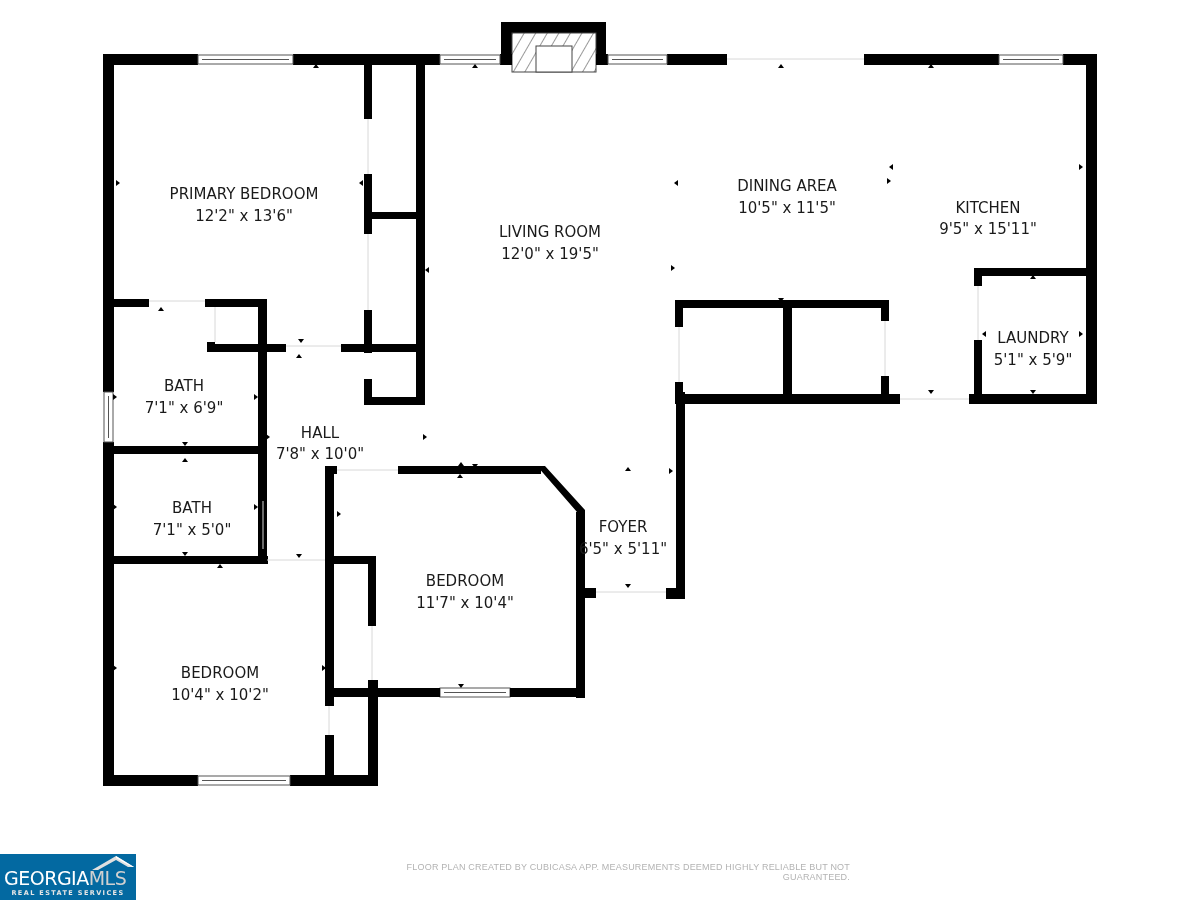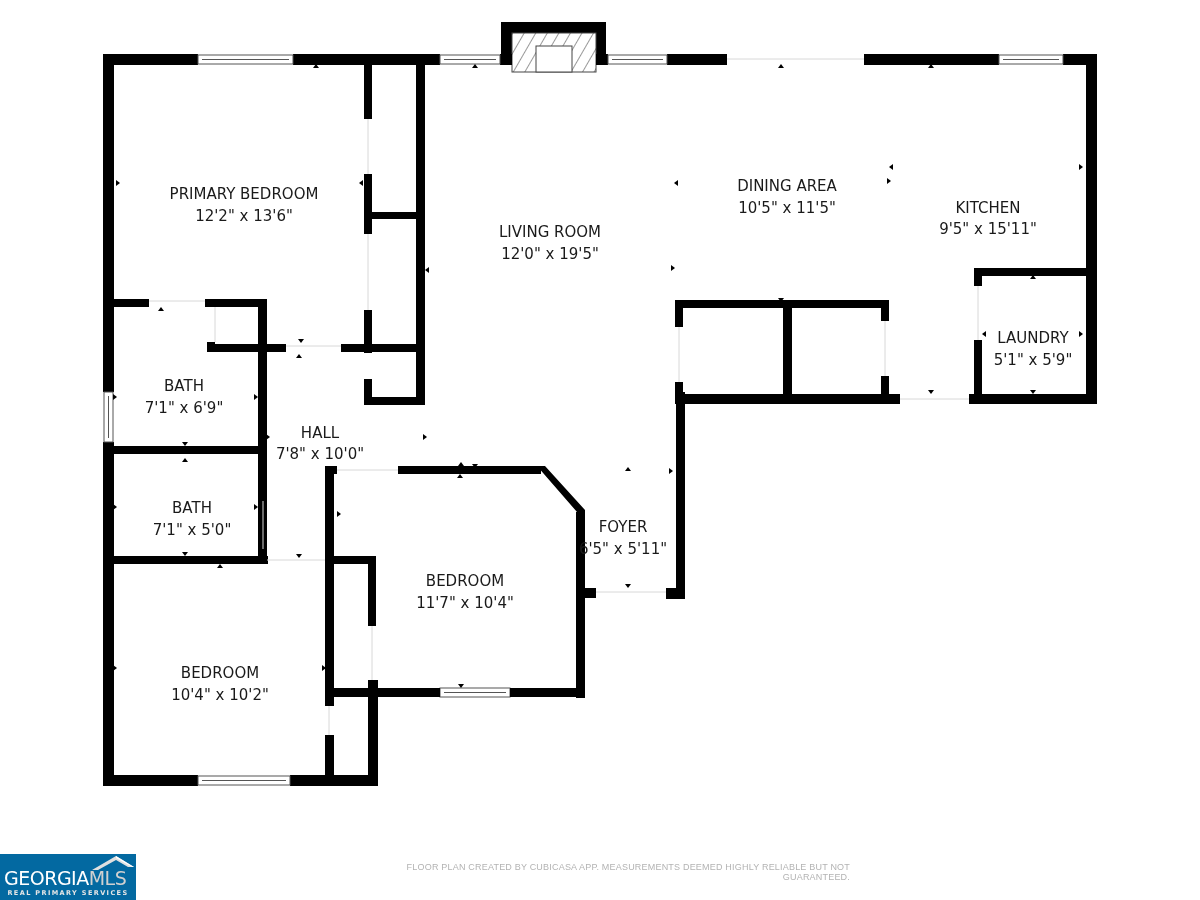--- a/index.html
+++ b/index.html
@@ -249,16 +249,16 @@
     <text class="room-dim" x="220" y="700">10'4" x 10'2"</text>
   </g>
 </svg>
 
 <div class="logo">
   <svg class="logo-roof" width="46" height="16" viewBox="0 0 46 16">
     <polygon points="4,15 28,1 46,12 40,12 28,5 10,15" fill="#e0e0e0"></polygon>
     <polygon points="28,1 46,12 44,12 28,3" fill="#ffffff"></polygon>
   </svg>
   <div class="logo-main"><span>GEORGIA</span><span class="mls">MLS</span></div>
-  <div class="logo-sub">REAL PRIMARY SERVICES</div>
+  <div class="logo-sub">REAL ESTATE SERVICES</div>
 </div>
 
 <div class="footer-note">FLOOR PLAN CREATED BY CUBICASA APP. MEASUREMENTS DEEMED HIGHLY RELIABLE BUT NOT GUARANTEED.</div>
 
 </body></html>

